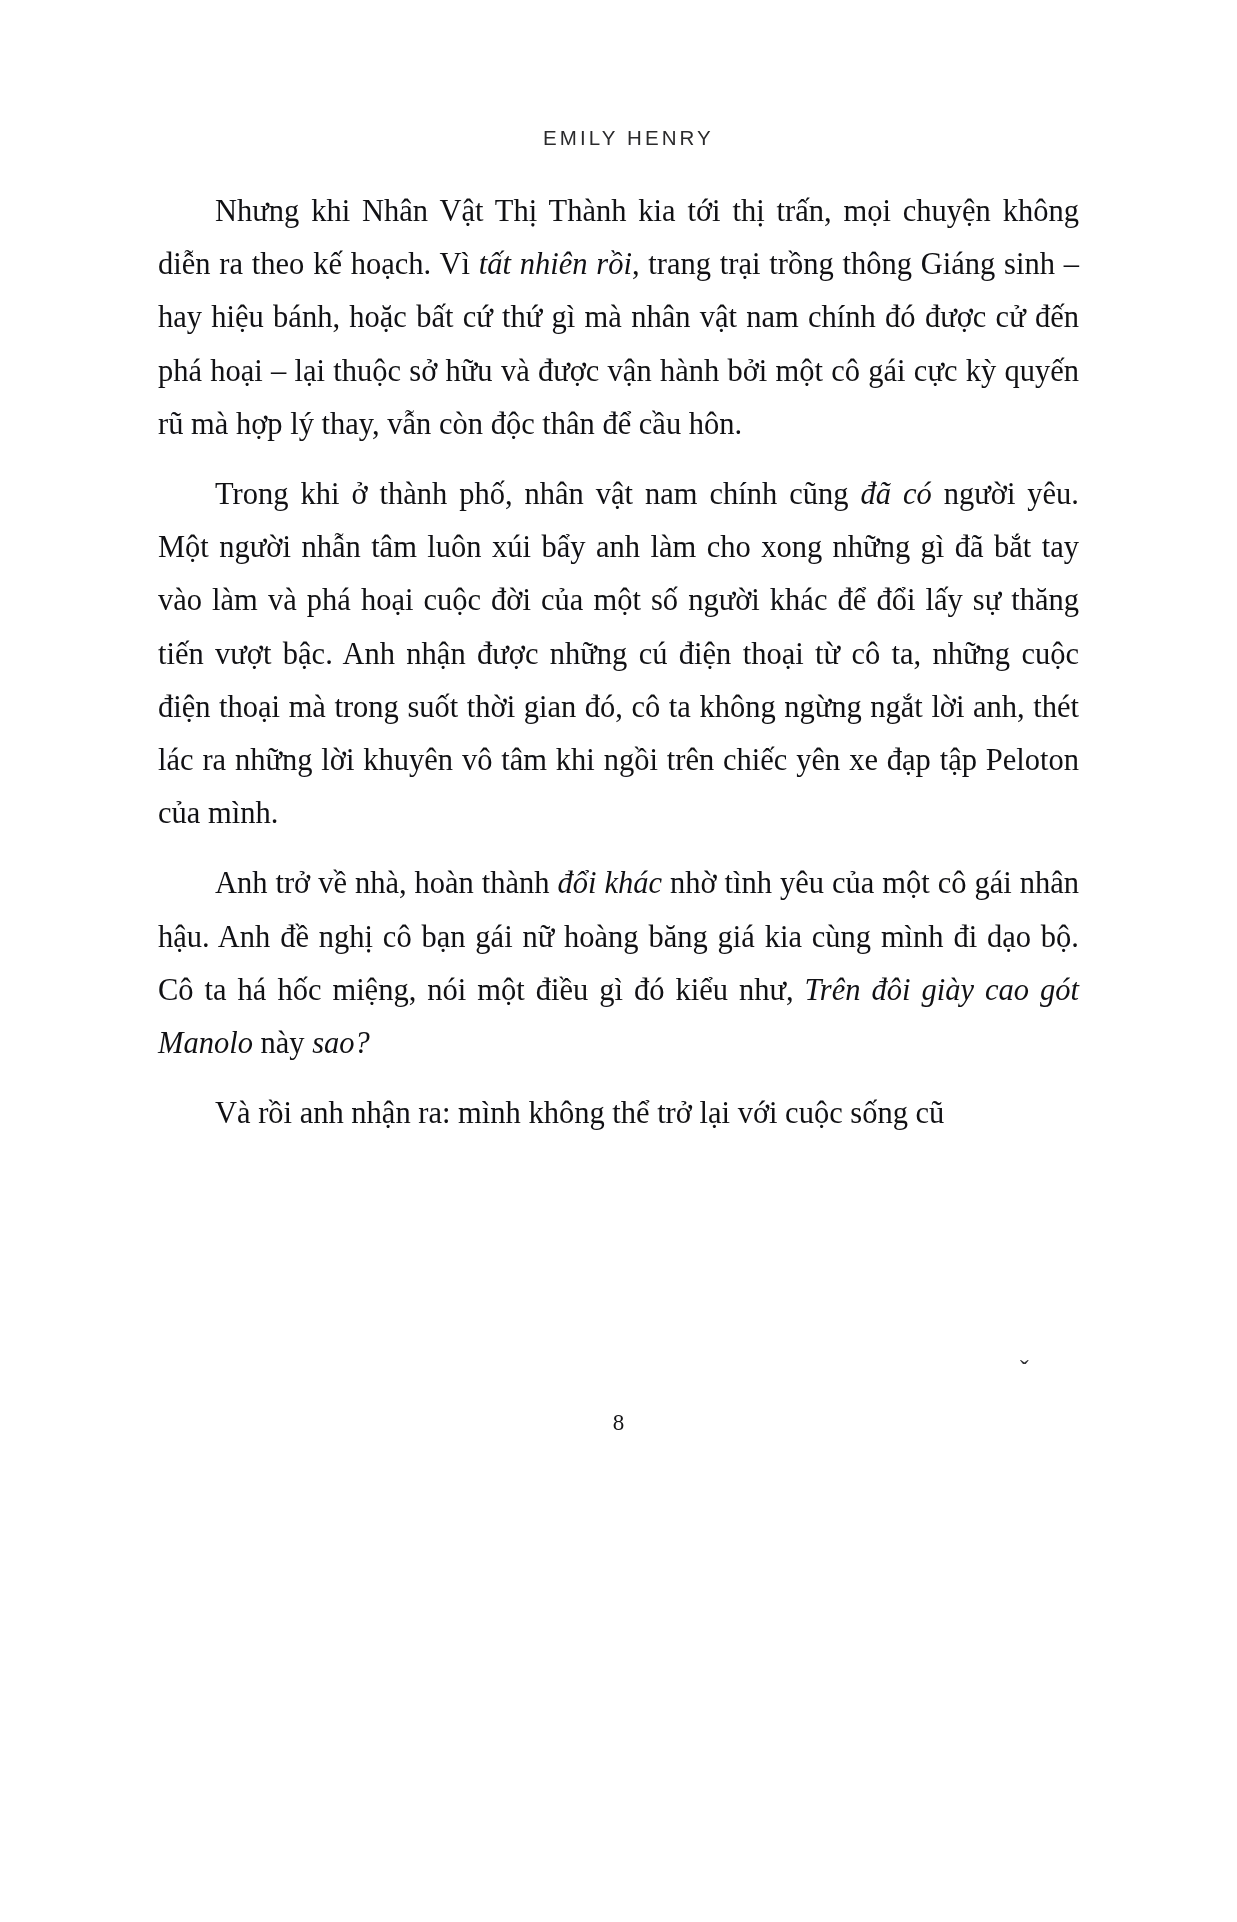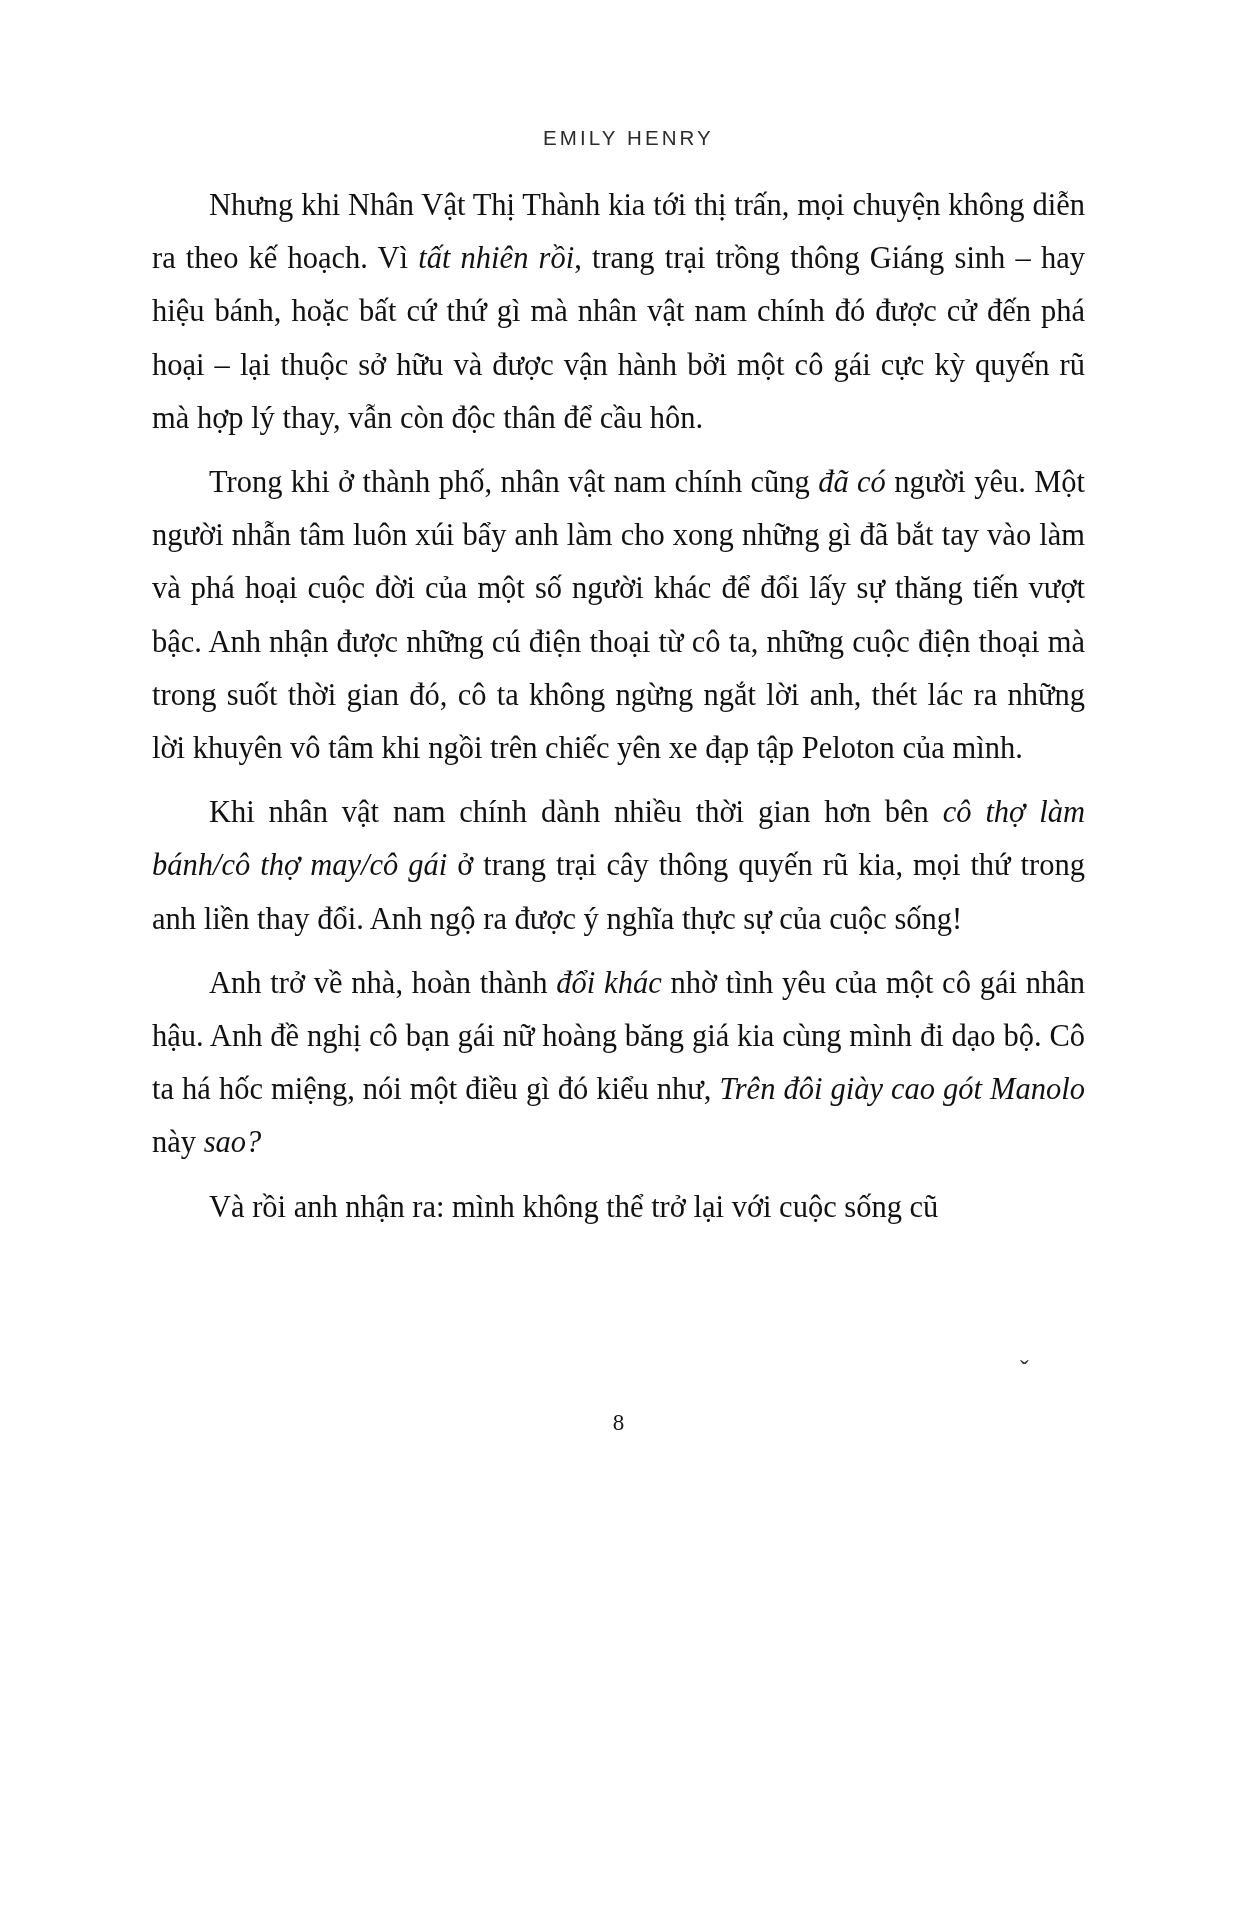--- a/index.html
+++ b/index.html
@@ -41,21 +41,21 @@
     width: 955px;
     font-size: 30.5px;
     line-height: 53.2px;
     text-align: justify;
     text-justify: inter-word;
     color: #111114;
     -webkit-hyphens: none;
     hyphens: none;
   }
   .body-text p {
-    margin: 11px;
+    margin: 17px;
     text-indent: 57px;
   }
   i, .it {
     font-style: italic;
   }
   .folio {
     position: absolute;
     top: 1410px;
     left: 0;
     width: 1237px;
@@ -77,21 +77,20 @@
 </head>
 <body>
 
 <div class="page">
 
   <div class="running-head">EMILY HENRY</div>
 
   <div class="body-text">
       <p id="para-1"><span>Nhưng khi Nhân Vật Thị Thành kia tới thị trấn, mọi chuyện không diễn ra theo kế hoạch. Vì </span><i>tất nhiên rồi</i><span>, trang trại trồng thông Giáng sinh – hay hiệu bánh, hoặc bất cứ thứ gì mà nhân vật nam chính đó được cử đến phá hoại – lại thuộc sở hữu và được vận hành bởi một cô gái cực kỳ quyến rũ mà hợp lý thay, vẫn còn độc thân để cầu hôn.</span></p>
       <p id="para-2"><span>Trong khi ở thành phố, nhân vật nam chính cũng </span><i>đã có</i><span> người yêu. Một người nhẫn tâm luôn xúi bẩy anh làm cho xong những gì đã bắt tay vào làm và phá hoại cuộc đời của một số người khác để đổi lấy sự thăng tiến vượt bậc. Anh nhận được những cú điện thoại từ cô ta, những cuộc điện thoại mà trong suốt thời gian đó, cô ta không ngừng ngắt lời anh, thét lác ra những lời khuyên vô tâm khi ngồi trên chiếc yên xe đạp tập Peloton của mình.</span></p>
-      <p id="para-4"><span>Khi nhân vật nam chính dành nhiều thời gian hơn bên </span><i>cô thợ làm bánh/cô thợ may/cô gái</i><span> ở trang trại cây thông quyến rũ kia, mọi thứ trong anh liền thay đổi. Anh ngộ ra được ý nghĩa thực sự của cuộc sống!</span></p>
       <p id="para-5"><span>Anh trở về nhà, hoàn thành </span><i>đổi khác</i><span> nhờ tình yêu của một cô gái nhân hậu. Anh đề nghị cô bạn gái nữ hoàng băng giá kia cùng mình đi dạo bộ. Cô ta há hốc miệng, nói một điều gì đó kiểu như, </span><i>Trên đôi giày cao gót Manolo</i><span> này </span><i>sao?</i></p>
       <p id="para-8"><span>Và rồi anh nhận ra: mình không thể trở lại với cuộc sống cũ</span></p>
     </div>
 
   <div class="stray-mark">ˇ</div>
 
   <div class="folio">8</div>
 
 </div>
 

